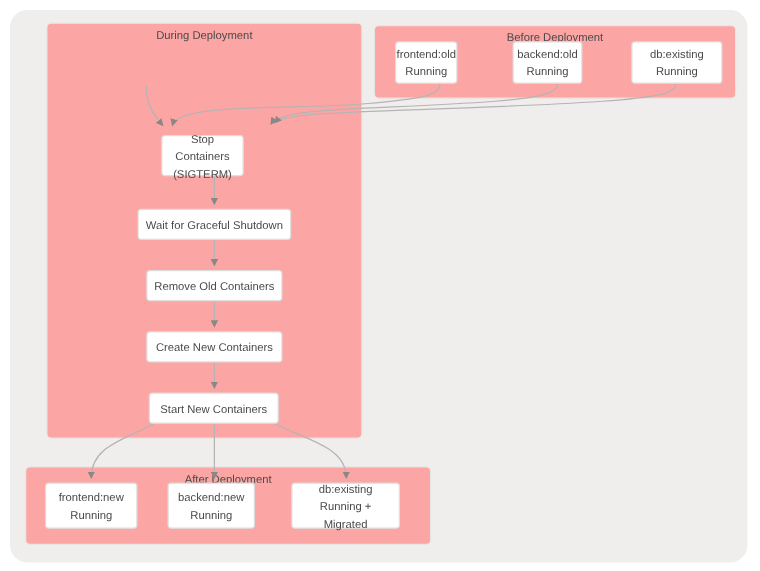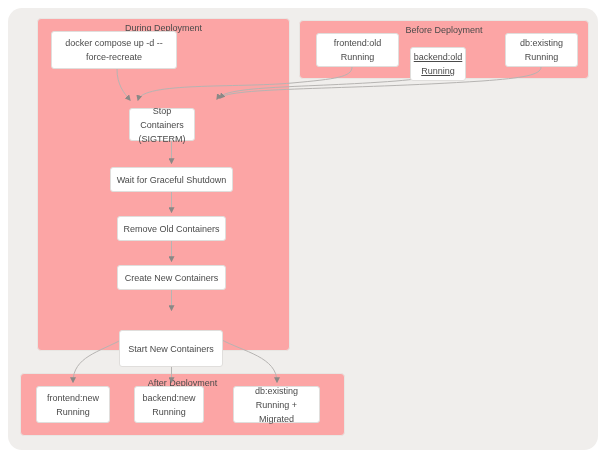--- a/index.html
+++ b/index.html
@@ -30,28 +30,28 @@
     border-radius:3px; z-index:3;
     display:flex; flex-direction:column; align-items:center; justify-content:center;
     font-size:9px; line-height:14px; color:#4a4a4a; text-align:center;
     padding:2px 4px;
   }
   .group-during { left:37px; top:18px;  width:253px; height:333px; }
   .group-before { left:299px; top:20px; width:290px; height:59px; }
   .group-after  { left:20px;  top:373px; width:325px; height:63px; }
 
   .node-docker       { left:51px;  top:31px;  width:126px; height:38px; }
-  .node-frontend-old { left:316px; top:33px;  width:83px;  height:34px; }
-  .node-backend-old  { left:410px; top:47px;  width:56px;  height:34px;text-decoration:underline; }
+  .node-frontend-old { left:316px; top:33px;  width:50px;  height:34px; }
+  .node-backend-old  { left:410px; top:33px;  width:56px;  height:34px; }
   .node-db-before    { left:505px; top:33px;  width:73px;  height:34px; }
   .node-stop         { left:129px; top:108px; width:66px;  height:33px; }
   .node-wait         { left:110px; top:167px; width:123px; height:25px; }
   .node-remove       { left:117px; top:216px; width:109px; height:25px; }
   .node-create       { left:117px; top:265px; width:109px; height:25px; }
-  .node-start        { left:119px; top:314px; width:104px; height:37px;margin-top:16px; }
+  .node-start        { left:119px; top:314px; width:104px; height:25px; }
   .node-frontend-new { left:36px;  top:386px; width:74px;  height:37px; }
   .node-backend-new  { left:134px; top:386px; width:70px;  height:37px; }
   .node-db-after     { left:233px; top:386px; width:87px;  height:37px; }
 </style>
 </head>
 <body>
 
 <div class="canvas">
   <div class="surface"></div>
 
@@ -79,24 +79,20 @@
       <path marker-end="url(#arrow)" d="M171.5,141 L171.5,163"></path>
       <path marker-end="url(#arrow)" d="M171.5,192 L171.5,212"></path>
       <path marker-end="url(#arrow)" d="M171.5,241 L171.5,261"></path>
       <path marker-end="url(#arrow)" d="M171.5,290 L171.5,310"></path>
       <path marker-end="url(#arrow)" d="M171.5,339 L171.5,382"></path>
       <path marker-end="url(#arrow)" d="M123,339 C99,352 73,357 73,382"></path>
       <path marker-end="url(#arrow)" d="M220,339 C244,352 277,357 277,382"></path>
     </g>
   </svg>
 
-  <div class="node node-docker">
-    <span>docker compose up -d --</span>
-    <span>force-recreate</span>
-  </div>
 
   <div class="node node-frontend-old">
     <span>frontend:old</span>
     <span>Running</span>
   </div>
 
   <div class="node node-backend-old">
     <span>backend:old</span>
     <span>Running</span>
   </div>

